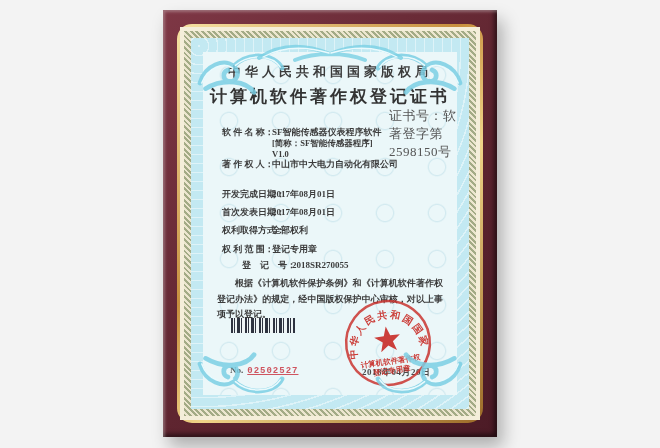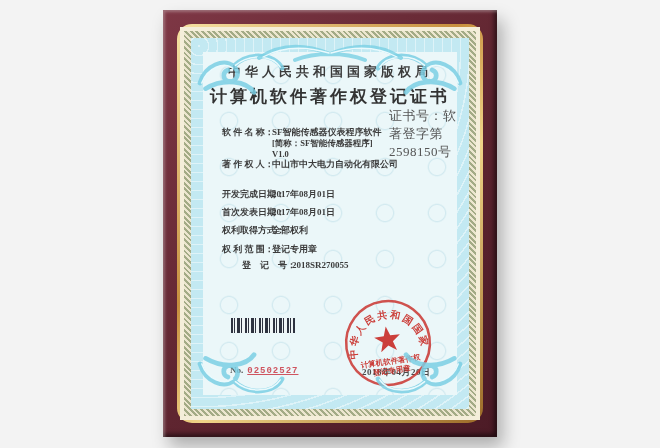--- a/index.html
+++ b/index.html
@@ -133,20 +133,21 @@
               <div class="abs row r4">
                 <span class="lbl">权利取得方式：</span><span>全部权利</span>
               </div>
               <div class="abs row r5">
                 <span class="lbl">权 利 范 围：</span><span>登记专用章</span>
               </div>
               <div class="abs row r6">
                 <span class="lbl">登　记　号：</span><span>2018SR270055</span>
               </div>
 
+              <div class="abs statement">根据《计算机软件保护条例》和《计算机软件著作权登记办法》的规定，经中国版权保护中心审核，对以上事项予以登记。</div>
 
               <div class="abs barcode"></div>
 
               <div class="abs issue-date">2018年04月20日</div>
 
               <svg class="abs seal" viewBox="0 0 86 86" xmlns="http://www.w3.org/2000/svg">
                 <circle cx="43" cy="43" r="40" fill="none" stroke="#c9302b" stroke-width="2.4" opacity=".9"></circle>
                 <path id="sealArc" d="M 13 58 A 31 31 0 1 1 73 58" fill="none"></path>
                 <text font-size="9.5" font-weight="bold" fill="#c9302b" letter-spacing="2" font-family="Liberation Serif, DejaVu Serif, serif">
                   <textPath href="#sealArc" startOffset="4">中华人民共和国国家版权局</textPath>

